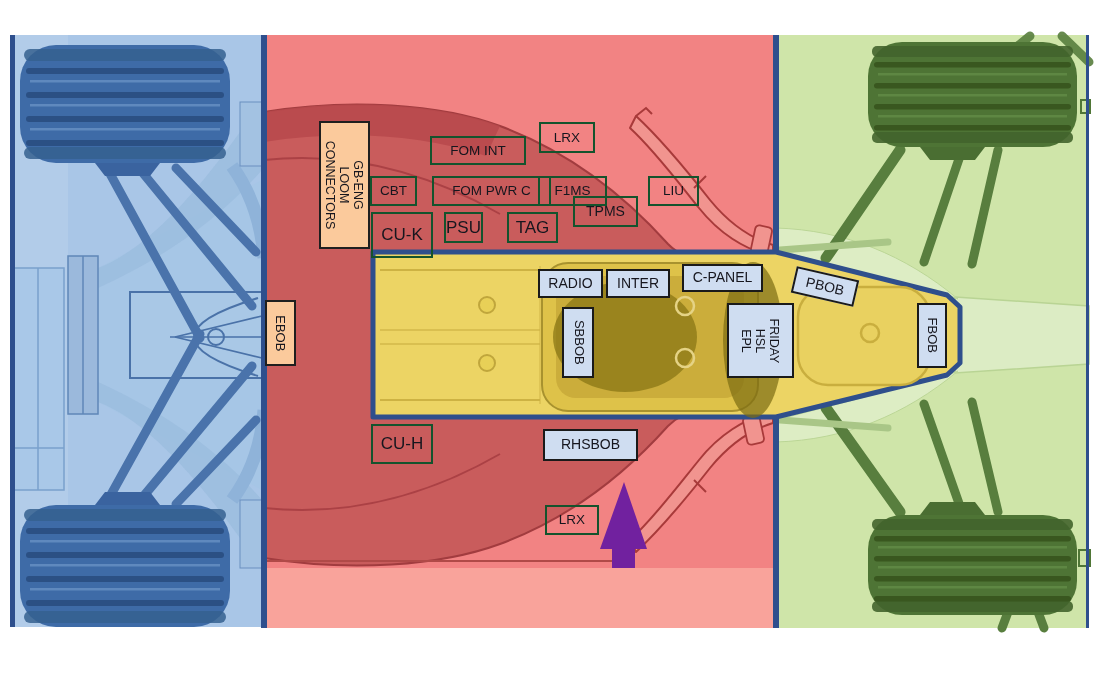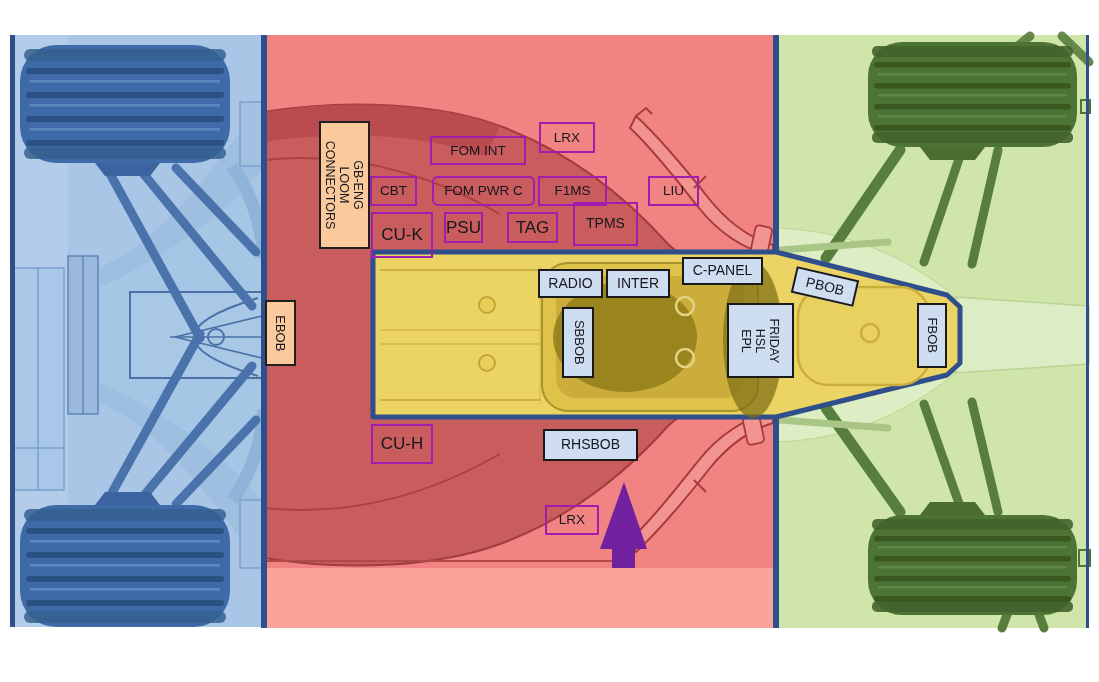--- a/index.html
+++ b/index.html
@@ -2,21 +2,21 @@
 <html><head>
 <meta charset="utf-8">
 <style>
   html,body{margin:0;padding:0;background:#fff;}
   #stage{position:relative;width:1099px;height:682px;background:#ffffff;overflow:hidden;
          font-family:"Liberation Sans",sans-serif;}
   #carsvg{position:absolute;left:0;top:0;}
   .label{position:absolute;display:flex;align-items:center;justify-content:center;
          box-sizing:border-box;color:#16161e;text-align:center;line-height:1.12;}
   .label span{white-space:pre-line;display:block;}
-  .gold{border:2px solid #a21caf;background:transparent;}
+  .gold{border:2px solid #14532d;background:transparent;}
   .blue{border:2px solid #1a1a1a;background:#cfddf1;}
   .peach{border:2px solid #1f1f1f;background:#fbca9c;}
   .rotcw span{transform:rotate(90deg);}
 </style>
 </head>
 <body>
 
 <div id="stage">
 <svg id="carsvg" width="1099" height="682" viewBox="0 0 1099 682">
 
@@ -204,51 +204,51 @@
     </div>
     <div class="label gold" style="left: 539px; top: 122px; width: 56px; height: 31px; font-size: 13.5px;">
       <span>LRX</span>
     </div>
     <div class="label gold" style="left: 430px; top: 136px; width: 96px; height: 29px; font-size: 13.5px;">
       <span>FOM INT</span>
     </div>
     <div class="label gold" style="left: 370px; top: 176px; width: 47px; height: 30px; font-size: 13.5px;">
       <span>CBT</span>
     </div>
-    <div class="label gold" style="left: 432px; top: 176px; width: 103px; height: 30px; font-size: 13.5px; border-radius: 6px;">
+    <div class="label gold" style="left: 432px; top: 176px; width: 119px; height: 30px; font-size: 13.5px;">
       <span>FOM PWR C</span>
     </div>
     <div class="label gold" style="left: 538px; top: 176px; width: 69px; height: 30px; font-size: 13.5px;">
       <span>F1MS</span>
     </div>
     <div class="label gold" style="left: 648px; top: 176px; width: 51px; height: 30px; font-size: 13.5px;">
       <span>LIU</span>
     </div>
     <div class="label gold" style="left: 371px; top: 212px; width: 62px; height: 46px; font-size: 17px;">
       <span>CU-K</span>
     </div>
     <div class="label gold" style="left: 444px; top: 212px; width: 39px; height: 31px; font-size: 17px;">
       <span>PSU</span>
     </div>
     <div class="label gold" style="left: 507px; top: 212px; width: 51px; height: 31px; font-size: 17px;">
       <span>TAG</span>
     </div>
-    <div class="label gold" style="left: 573px; top: 202px; width: 65px; height: 44px; font-size: 14px;">
+    <div class="label gold" style="left: 573px; top: 196px; width: 65px; height: 31px; font-size: 14px;">
       <span>TPMS</span>
     </div>
     <div class="label peach rotcw" style="left: 265px; top: 300px; width: 31px; height: 66px; font-size: 13px;">
       <span>EBOB</span>
     </div>
     <div class="label blue" style="left: 538px; top: 269px; width: 65px; height: 29px; font-size: 14px;">
       <span>RADIO</span>
     </div>
     <div class="label blue" style="left: 606px; top: 269px; width: 64px; height: 29px; font-size: 14px;">
       <span>INTER</span>
     </div>
-    <div class="label blue" style="left: 682px; top: 257px; width: 81px; height: 28px; font-size: 14px;">
+    <div class="label blue" style="left: 682px; top: 264px; width: 81px; height: 28px; font-size: 14px;">
       <span>C-PANEL</span>
     </div>
     <div class="label blue" style="left: 793px; top: 273px; width: 64px; height: 27px; font-size: 14px; transform: rotate(13deg);">
       <span>PBOB</span>
     </div>
     <div class="label blue rotcw" style="left: 562px; top: 307px; width: 32px; height: 71px; font-size: 13px;">
       <span>SBBOB</span>
     </div>
     <div class="label blue rotcw" style="left: 727px; top: 303px; width: 67px; height: 75px; font-size: 12.5px;">
       <span>FRIDAY

